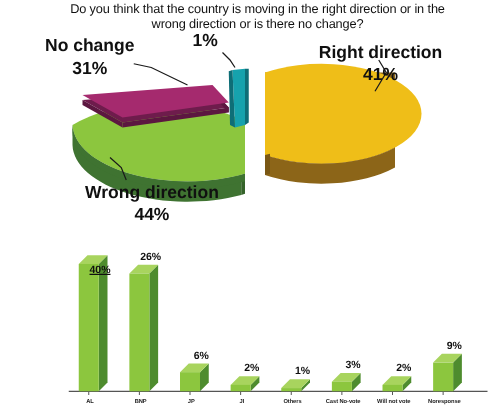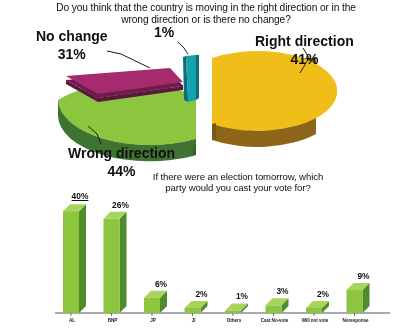--- a/index.html
+++ b/index.html
@@ -132,21 +132,20 @@
   <div class="callout" id="lbl-right">
     <span>Right direction</span>
     <span class="pct">41%</span>
   </div>
 
   <div class="callout" id="lbl-wrong">
     <span>Wrong direction</span>
     <span class="pct">44%</span>
   </div>
 
-  <div class="q-title" id="bar-question">If there were an election tomorrow, which party would you cast your vote for?</div>
 
   <div id="bar-chart">
     <svg id="bar-svg" viewBox="0 0 400 156" style="position:absolute;left:0;top:0;width:400px;height:156px;">
         <line x1="55" y1="133" x2="390" y2="133" stroke="#555555" stroke-width="1"></line>
         <line x1="71" y1="133" x2="71" y2="136" stroke="#555555" stroke-width="0.8"></line>
         <g>
           <path d="M79,31.181818181818187 L86,24.181818181818187 L86,126 L79,133 Z" fill="#4E8C2E"></path>
           <path d="M63,31.181818181818187 L70,24.181818181818187 L86,24.181818181818187 L79,31.181818181818187 Z" fill="#A8D45E"></path>
           <rect x="63" y="31.181818181818187" width="16" height="101.81818181818181" fill="#8CC63E"></rect>
         </g>
@@ -186,21 +185,21 @@
           <path d="M306,127.9090909090909 L313,120.9090909090909 L329,120.9090909090909 L322,127.9090909090909 Z" fill="#A8D45E"></path>
           <rect x="306" y="127.9090909090909" width="16" height="5.090909090909091" fill="#8CC63E"></rect>
         </g>
         <line x1="354.5" y1="133" x2="354.5" y2="136" stroke="#555555" stroke-width="0.8"></line>
         <g>
           <path d="M362.5,110.0909090909091 L369.5,103.0909090909091 L369.5,126 L362.5,133 Z" fill="#4E8C2E"></path>
           <path d="M346.5,110.0909090909091 L353.5,103.0909090909091 L369.5,103.0909090909091 L362.5,110.0909090909091 Z" fill="#A8D45E"></path>
           <rect x="346.5" y="110.0909090909091" width="16" height="22.90909090909091" fill="#8CC63E"></rect>
         </g>
       </svg>
-  <div class="bar-val" style="left: 66px; top: 11px; width: 28px; text-decoration: underline;">40%</div>
+  <div class="bar-val" style="left: 66px; top: 30px; width: 28px; text-decoration: underline;">40%</div>
       <div class="bar-cat" style="left: 51px; top: 138px; width: 42px;">AL</div>
       <div class="bar-val" style="left: 106.5px; top: 19.8182px; width: 28px;">26%</div>
       <div class="bar-cat" style="left: 91.5px; top: 138px; width: 42px;">BNP</div>
       <div class="bar-val" style="left: 147px; top: 98.7273px; width: 28px;">6%</div>
       <div class="bar-cat" style="left: 132px; top: 138px; width: 42px;">JP</div>
       <div class="bar-val" style="left: 187.5px; top: 108.909px; width: 28px;">2%</div>
       <div class="bar-cat" style="left: 172.5px; top: 138px; width: 42px;">JI</div>
       <div class="bar-val" style="left: 228px; top: 111.455px; width: 28px;">1%</div>
       <div class="bar-cat" style="left: 213px; top: 138px; width: 42px;">Others</div>
       <div class="bar-val" style="left: 268.5px; top: 106.364px; width: 28px;">3%</div>

